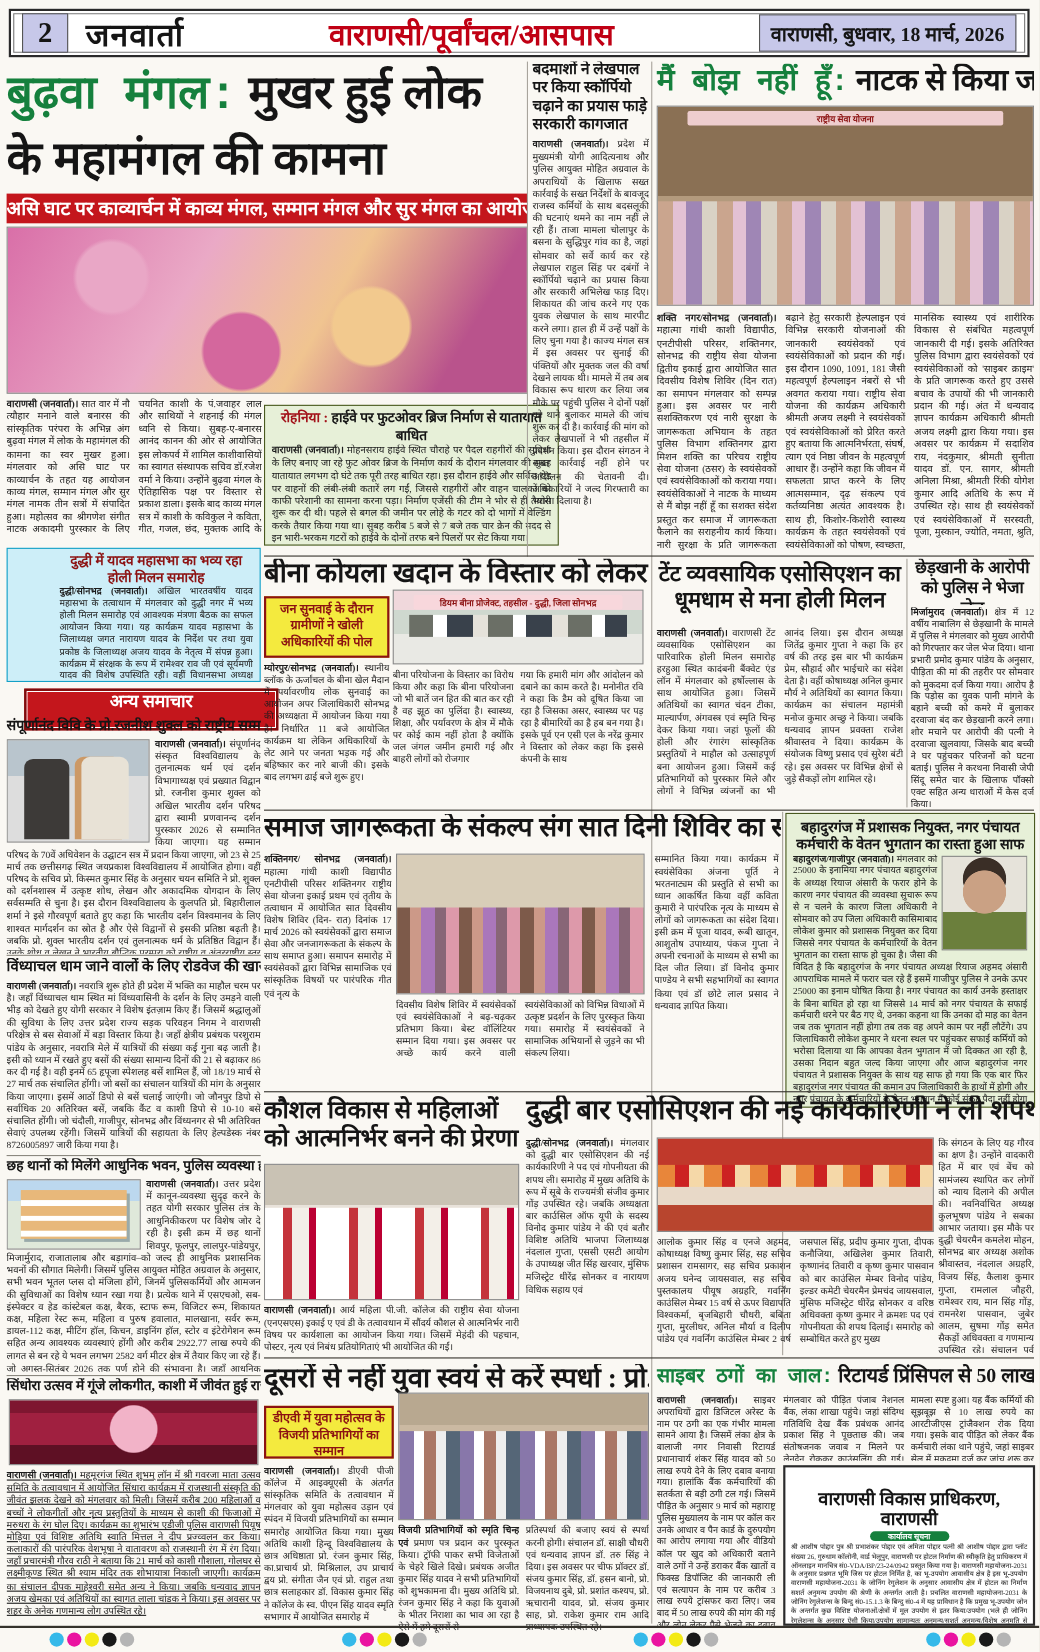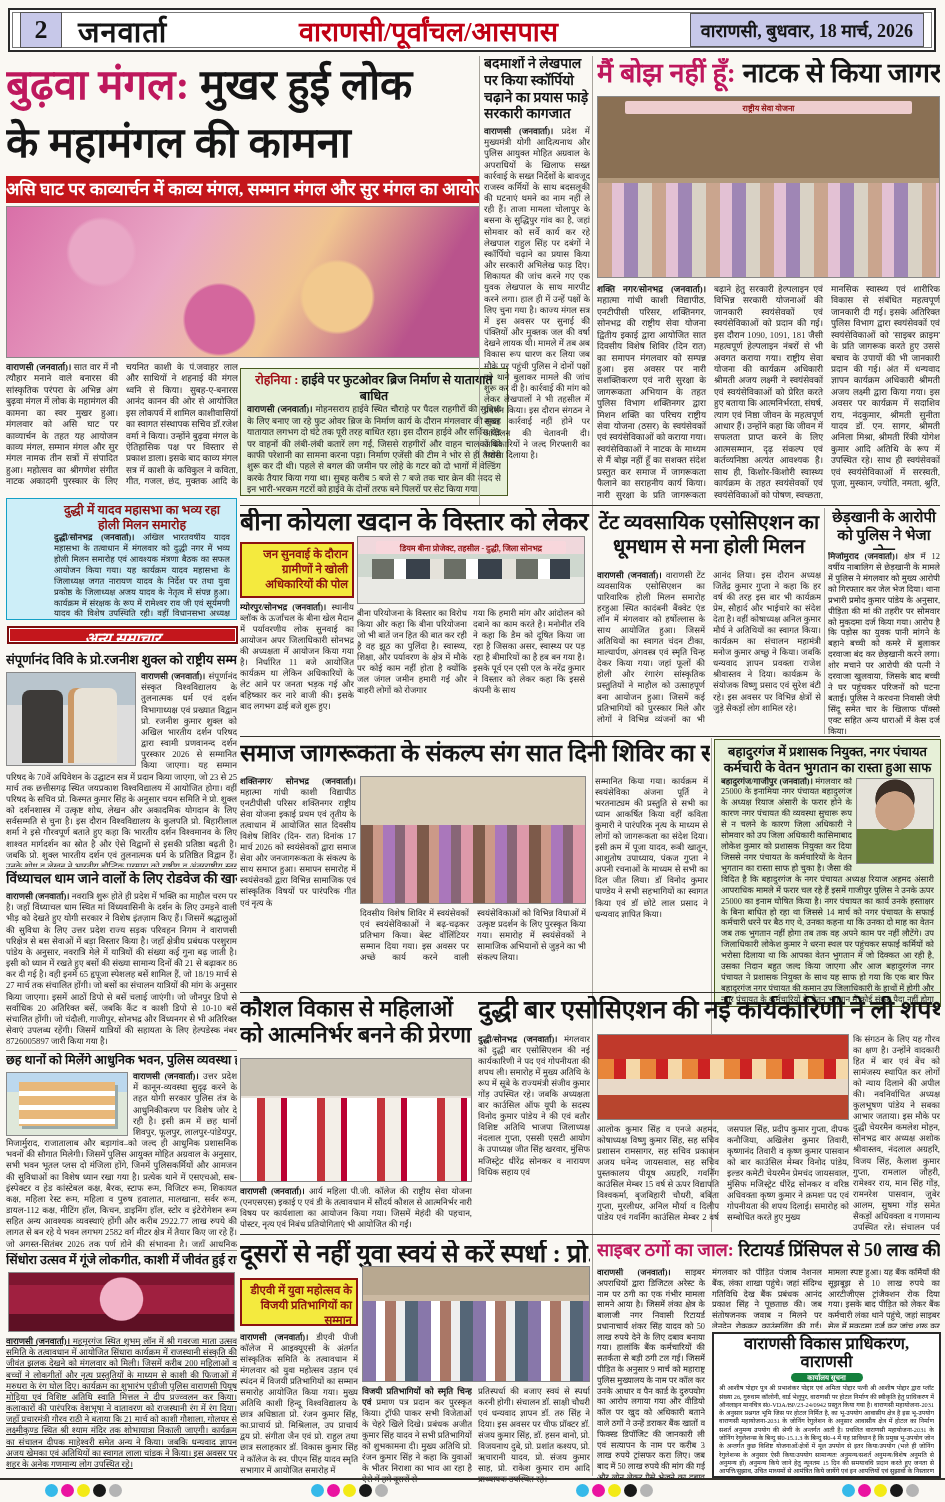--- a/index.html
+++ b/index.html
@@ -9,37 +9,37 @@
   
   .masthead{border:2px solid #2a2a2a;box-shadow:inset 0 0 0 2px #fff, inset 0 0 0 3px #777;
             display:flex;align-items:center;padding:0 10px;background:#fff;}
   .pgno{background:#c7c8e9;border:1px solid #555;font-weight:bold;font-size:26px;
         width:40px;height:34px;display:flex;align-items:center;justify-content:center;}
   .paper{font-weight:bold;font-size:29px;margin-left:16px;letter-spacing:1px;}
   .section-title{flex:1;text-align:center;font-weight:bold;font-size:27px;color:#c00014;}
   .datebox{background:#c7c8e9;border:1px solid #555;font-weight:bold;font-size:18px;padding:4px 10px;}
   
   .hl{font-weight:bold;line-height:1.15;overflow:hidden;white-space:nowrap;}
-  .hl .red{color:#be185d;}
+  .hl .red{color:#15803d;font-family:Liberation Mono, monospace;}
   .hl2{font-weight:bold;overflow:hidden;line-height:1.2;}
   .strap{background:#c4161c;color:#fff;font-weight:bold;font-size:17.5px;text-align:center;
          line-height:27px;overflow:hidden;white-space:nowrap;}
   
   .body{font-size:8.8px;line-height:1.3;text-align:justify;overflow:hidden;color:#1c1c1c;}
   .body .dl{font-weight:bold;}
   .cols2{column-count:2;column-gap:8px;}
   .cols3{column-count:3;column-gap:8px;}
   
   .greenbox{background:#e7f0d8;border:1px solid #49591f;padding:4px 6px;overflow:hidden;}
   .greenbox .bt{font-size:12.5px;font-weight:bold;line-height:1.25;text-align:center;}
   .greenbox .bt .red{color:#a3121a;}
   .bluebox{background:#cdeef8;border:1px solid #14a0c6;padding:4px 6px;overflow:hidden;}
   .bluebox .bt{font-size:12.5px;font-weight:bold;color:#8c1212;text-align:center;line-height:1.2;}
   .yellowbox{background:#f4ea3e;border:2px solid #8c1212;color:#8c1212;font-weight:bold;
-             font-size:11.5px;line-height:1.3;text-align:right;padding:3px 4px;overflow:hidden;}
+             font-size:11.5px;line-height:1.3;text-align:center;padding:3px 4px;overflow:hidden;}
   .redbanner{background:#c4161c;color:#fff;font-weight:bold;font-size:16px;text-align:center;
              line-height:21px;border:2px solid #7c0d0d;box-shadow:0 0 0 1px #fff inset;overflow:hidden;}
   
   .photo{overflow:hidden;border:1px solid #888;}
   .photo .banner{position:absolute;left:8%;right:8%;top:4px;background:rgba(248,215,220,.9);
                  color:#8c1212;font-size:8px;font-weight:bold;text-align:center;border-radius:2px;
                  padding:1px 2px;overflow:hidden;white-space:nowrap;}
   .ph-lead{background:
      radial-gradient(circle at 20% 30%, #e9a7c6 0 8%, transparent 9%),
      radial-gradient(circle at 70% 60%, #f2c98e 0 10%, transparent 11%),
@@ -73,21 +73,21 @@
      background:repeating-linear-gradient(90deg,#87a 0 13px,#fff 13px 22px,#a76 22px 33px,#eee 33px 42px,#567 42px 55px);}
   .ph-building{background:linear-gradient(180deg,#bcd8ee 0 30%,#dfe8da 30% 100%);}
   .ph-building:before{content:"";position:absolute;left:10%;top:14%;width:80%;height:72%;
      background:repeating-linear-gradient(180deg,#e8b87a 0 9px,#fff 9px 14px),#e8b87a;box-shadow:3px 3px 0 #9aa;}
   .ph-dance{background:radial-gradient(circle at 50% 45%,#f2b3c8 0 18%,transparent 19%),
      linear-gradient(180deg,#7e1630 0 20%,#a02040 20% 70%,#5e1024 70% 100%);}
   
   .vrule{background:#a8a49c;width:1px;}
   .hrule{background:#35322c;height:1px;}
   .thinrule{background:#8b887f;height:1px;}
-  .vda{border:2px solid #2a2a2a;padding:1px 5px;overflow:hidden;background:#fff;}
+  .vda{border:2px solid #2a2a2a;padding:20px 5px;overflow:hidden;background:#fff;}
   .vda .t{font-size:16.5px;font-weight:bold;text-align:center;line-height:1.1;}
   .vda .badge{display:block;margin:2px auto;background:#15803d;color:#fff;font-size:7px;
               font-weight:bold;width:72px;text-align:center;border-radius:6px;}
   .vda .fine{font-size:6.3px;line-height:1.32;text-align:justify;}
   .capline{font-weight:bold;}
   .dots{position:absolute;top:1484px;display:flex;gap:3px;}
   .dots i{width:13px;height:13px;border-radius:50%;display:block;}
 </style>
 </head>
 <body>
@@ -137,21 +137,21 @@
     <b class="dl">शक्ति नगर/सोनभद्र (जनवार्ता)।</b><span> महात्मा गांधी काशी विद्यापीठ, एनटीपीसी परिसर, शक्तिनगर, सोनभद्र की राष्ट्रीय सेवा योजना द्वितीय इकाई द्वारा आयोजित सात दिवसीय विशेष शिविर (दिन रात) का समापन मंगलवार को सम्पन्न हुआ। इस अवसर पर नारी सशक्तिकरण एवं नारी सुरक्षा के जागरूकता अभियान के तहत पुलिस विभाग शक्तिनगर द्वारा मिशन शक्ति का परिचय राष्ट्रीय सेवा योजना (ठसर) के स्वयंसेवकों एवं स्वयंसेविकाओं को कराया गया। स्वयंसेविकाओं ने नाटक के माध्यम से मैं बोझ नहीं हूँ का सशक्त संदेश प्रस्तुत कर समाज में जागरूकता फैलाने का सराहनीय कार्य किया। नारी सुरक्षा के प्रति जागरूकता बढ़ाने हेतु सरकारी हेल्पलाइन एवं विभिन्न सरकारी योजनाओं की जानकारी स्वयंसेवकों एवं स्वयंसेविकाओं को प्रदान की गई। इस दौरान 1090, 1091, 181 जैसी महत्वपूर्ण हेल्पलाइन नंबरों से भी अवगत कराया गया। राष्ट्रीय सेवा योजना की कार्यक्रम अधिकारी श्रीमती अजय लक्ष्मी ने स्वयंसेवकों एवं स्वयंसेविकाओं को प्रेरित करते हुए बताया कि आत्मनिर्भरता, संघर्ष, त्याग एवं निष्ठा जीवन के महत्वपूर्ण आधार हैं। उन्होंने कहा कि जीवन में सफलता प्राप्त करने के लिए आत्मसम्मान, दृढ़ संकल्प एवं कर्तव्यनिष्ठा अत्यंत आवश्यक है। साथ ही, किशोर-किशोरी स्वास्थ्य कार्यक्रम के तहत स्वयंसेवकों एवं स्वयंसेविकाओं को पोषण, स्वच्छता, मानसिक स्वास्थ्य एवं शारीरिक विकास से संबंधित महत्वपूर्ण जानकारी दी गई। इसके अतिरिक्त पुलिस विभाग द्वारा स्वयंसेवकों एवं स्वयंसेविकाओं को 'साइबर क्राइम' के प्रति जागरूक करते हुए उससे बचाव के उपायों की भी जानकारी प्रदान की गई। अंत में धन्यवाद ज्ञापन कार्यक्रम अधिकारी श्रीमती अजय लक्ष्मी द्वारा किया गया। इस अवसर पर कार्यक्रम में सदाशिव राय, नंदकुमार, श्रीमती सुनीता यादव डॉ. एन. सागर, श्रीमती अनिला मिश्रा, श्रीमती रिंकी योगेश कुमार आदि अतिथि के रूप में उपस्थित रहे। साथ ही स्वयंसेवकों एवं स्वयंसेविकाओं में सरस्वती, पूजा, मुस्कान, ज्योति, नमता, श्रुति, विजय, किशोरी, विशाल, कुलदीप आदि का सहयोग सराहनीय रहा।</span>
   </div>
 
   <div class="abs bluebox" style="left:6px;top:498px;width:231px;height:122px;padding-left:47px;">
     <div class="bt">दुद्धी में यादव महासभा का भव्य रहा होली मिलन समारोह</div>
     <div class="body" style="height:94px;font-size:8.4px;">
       <b class="dl">दुद्धी/सोनभद्र (जनवार्ता)।</b><span> अखिल भारतवर्षीय यादव महासभा के तत्वाधान में मंगलवार को दुद्धी नगर में भव्य होली मिलन समारोह एवं आवश्यक मंत्रणा बैठक का सफल आयोजन किया गया। यह कार्यक्रम यादव महासभा के जिलाध्यक्ष जगत नारायण यादव के निर्देश पर तथा युवा प्रकोष्ठ के जिलाध्यक्ष अजय यादव के नेतृत्व में संपन्न हुआ। कार्यक्रम में संरक्षक के रूप में रामेश्वर राव जी एवं सूर्यमणी यादव की विशेष उपस्थिति रही। वहीं विधानसभा अध्यक्ष नरेश यादव जी, अभिनाथ यादव, वीरेंद्र यादव, लकी यादव, कार्तिक यादव, राजकुमार यादव, विजय यादव सहित बड़ी संख्या में यादव समाज के गणमान्य लोग एवं युवा वर्ग मौजूद रहे। कार्यक्रम में समाज के विभिन्न प्रकोष्ठों के पदाधिकारी भी सक्रिय रूप से शामिल हुए।</span>
     </div>
   </div>
 
-  <div class="abs redbanner" style="left:7px;top:626px;width:231px;height:18px;font-style:italic;">अन्य समाचार</div>
+  <div class="abs redbanner" style="left:22px;top:626px;width:231px;height:38px;">अन्य समाचार</div>
   <div class="abs hl2" style="left:6px;top:652px;width:231px;height:17px;font-size:13px;white-space:nowrap;">संपूर्णानंद विवि के प्रो.रजनीश शुक्ल को राष्ट्रीय सम्मान</div>
   <div class="abs body" style="left:6px;top:671px;width:231px;height:196px;font-size:8.6px;">
     <span class="photo ph-two" style="float:left;position:relative;width:128px;height:92px;margin:1px 5px 2px 0;display:block;"></span>
     <b class="dl">वाराणसी (जनवार्ता)।</b><span> संपूर्णानंद संस्कृत विश्वविद्यालय के तुलनात्मक धर्म एवं दर्शन विभागाध्यक्ष एवं प्रख्यात विद्वान प्रो. रजनीश कुमार शुक्ल को अखिल भारतीय दर्शन परिषद द्वारा स्वामी प्रणवानन्द दर्शन पुरस्कार 2026 से सम्मानित किया जाएगा। यह सम्मान परिषद के 70वें अधिवेशन के उद्घाटन सत्र में प्रदान किया जाएगा, जो 23 से 25 मार्च तक छत्तीसगढ़ स्थित जयप्रकाश विश्वविद्यालय में आयोजित होगा। वहीं परिषद के सचिव प्रो. किस्मत कुमार सिंह के अनुसार चयन समिति ने प्रो. शुक्ल को दर्शनशास्त्र में उत्कृष्ट शोध, लेखन और अकादमिक योगदान के लिए सर्वसम्मति से चुना है। इस दौरान विश्वविद्यालय के कुलपति प्रो. बिहारीलाल शर्मा ने इसे गौरवपूर्ण बताते हुए कहा कि भारतीय दर्शन विश्वमानव के लिए शाश्वत मार्गदर्शन का स्रोत है और ऐसे विद्वानों से इसकी प्रतिष्ठा बढ़ती है। जबकि प्रो. शुक्ल भारतीय दर्शन एवं तुलनात्मक धर्म के प्रतिष्ठित विद्वान हैं। उनके शोध व लेखन ने भारतीय बौद्धिक परम्परा को राष्ट्रीय व अंतरराष्ट्रीय स्तर पर नई पहचान दिलाई है।</span>
   </div>
 
   <div class="abs thinrule" style="left:6px;top:868px;width:231px;"></div>
   <div class="abs hl2" style="left:6px;top:871px;width:231px;height:18px;font-size:13.5px;white-space:nowrap;">विंध्याचल धाम जाने वालों के लिए रोडवेज की खास तैयारी</div>
   <div class="abs body" style="left:6px;top:891px;width:231px;height:158px;font-size:8.6px;">
     <b class="dl">वाराणसी (जनवार्ता)।</b><span> नवरात्रि शुरू होते ही प्रदेश में भक्ति का माहौल चरम पर है। जहाँ विंध्याचल धाम स्थित मां विंध्यवासिनी के दर्शन के लिए उमड़ने वाली भीड़ को देखते हुए योगी सरकार ने विशेष इंतज़ाम किए हैं। जिसमें श्रद्धालुओं की सुविधा के लिए उत्तर प्रदेश राज्य सड़क परिवहन निगम ने वाराणसी परिक्षेत्र से बस सेवाओं में बड़ा विस्तार किया है। जहाँ क्षेत्रीय प्रबंधक परशुराम पांडेय के अनुसार, नवरात्रि मेले में यात्रियों की संख्या कई गुना बढ़ जाती है। इसी को ध्यान में रखते हुए बसों की संख्या सामान्य दिनों की 21 से बढ़ाकर 86 कर दी गई है। वही इनमें 65 हृपूजा स्पेशलह बसें शामिल हैं, जो 18/19 मार्च से 27 मार्च तक संचालित होंगी। जो बसों का संचालन यात्रियों की मांग के अनुसार किया जाएगा। इसमें आठों डिपो से बसें चलाई जाएंगी। जो जौनपुर डिपो से सर्वाधिक 20 अतिरिक्त बसें, जबकि कैंट व काशी डिपो से 10-10 बसें संचालित होंगी। जो चंदौली, गाजीपुर, सोनभद्र और विंध्यनगर से भी अतिरिक्त सेवाएं उपलब्ध रहेंगी। जिसमें यात्रियों की सहायता के लिए हेल्पडेस्क नंबर 8726005897 जारी किया गया है।</span>

